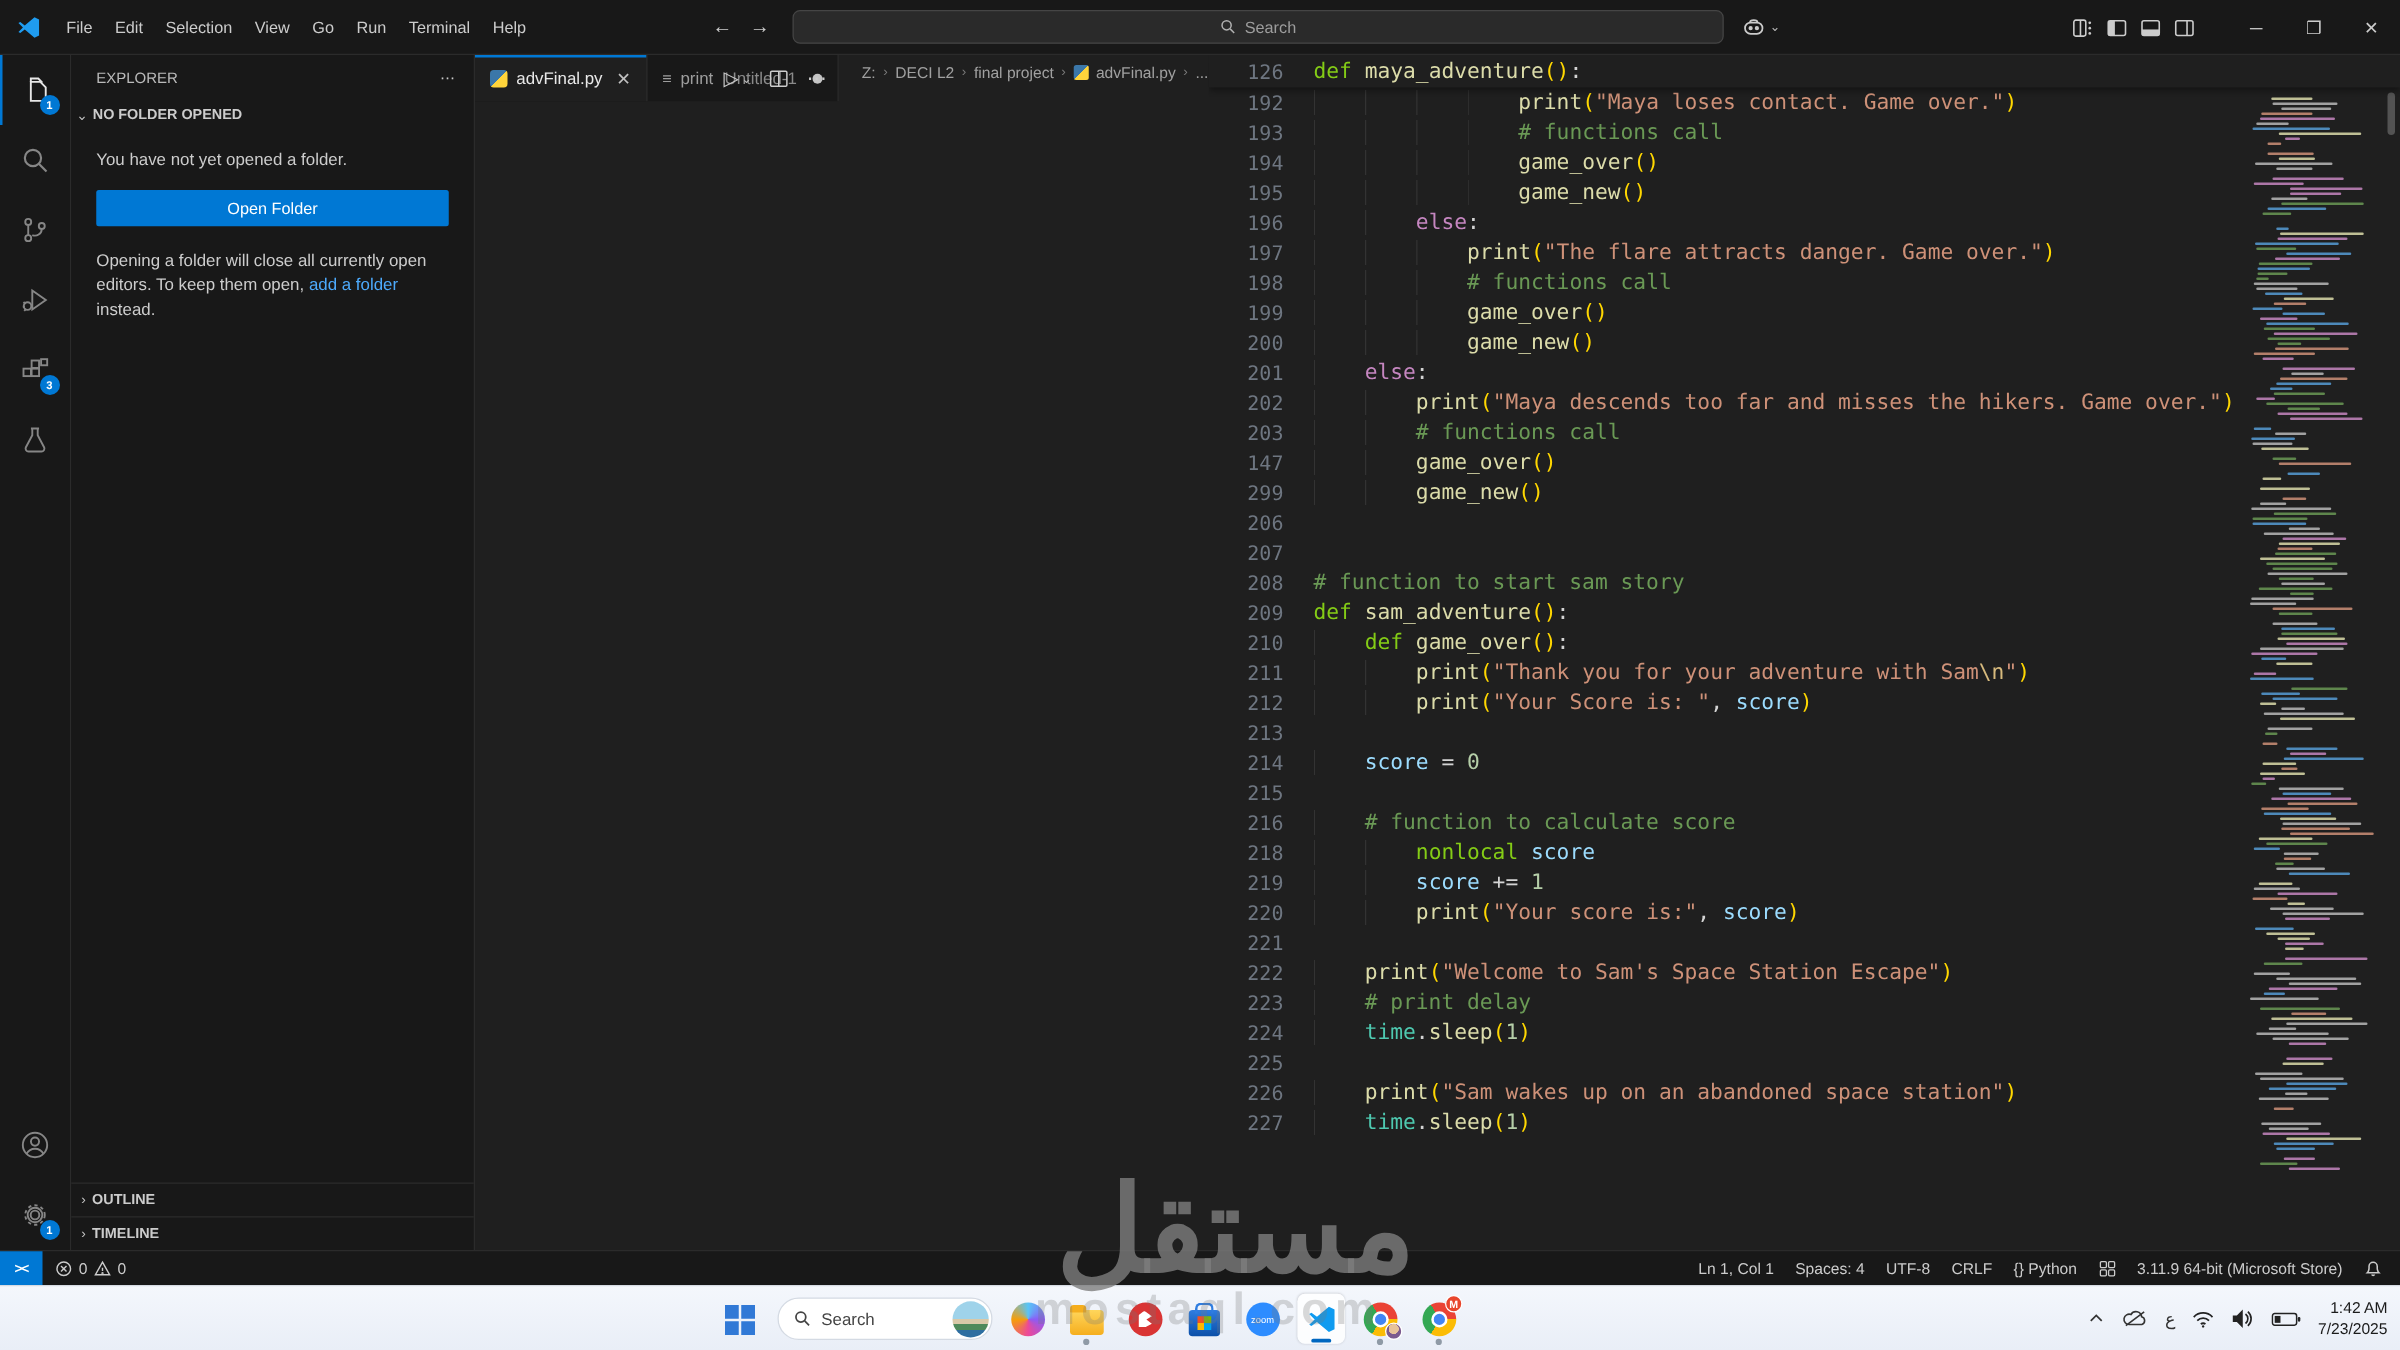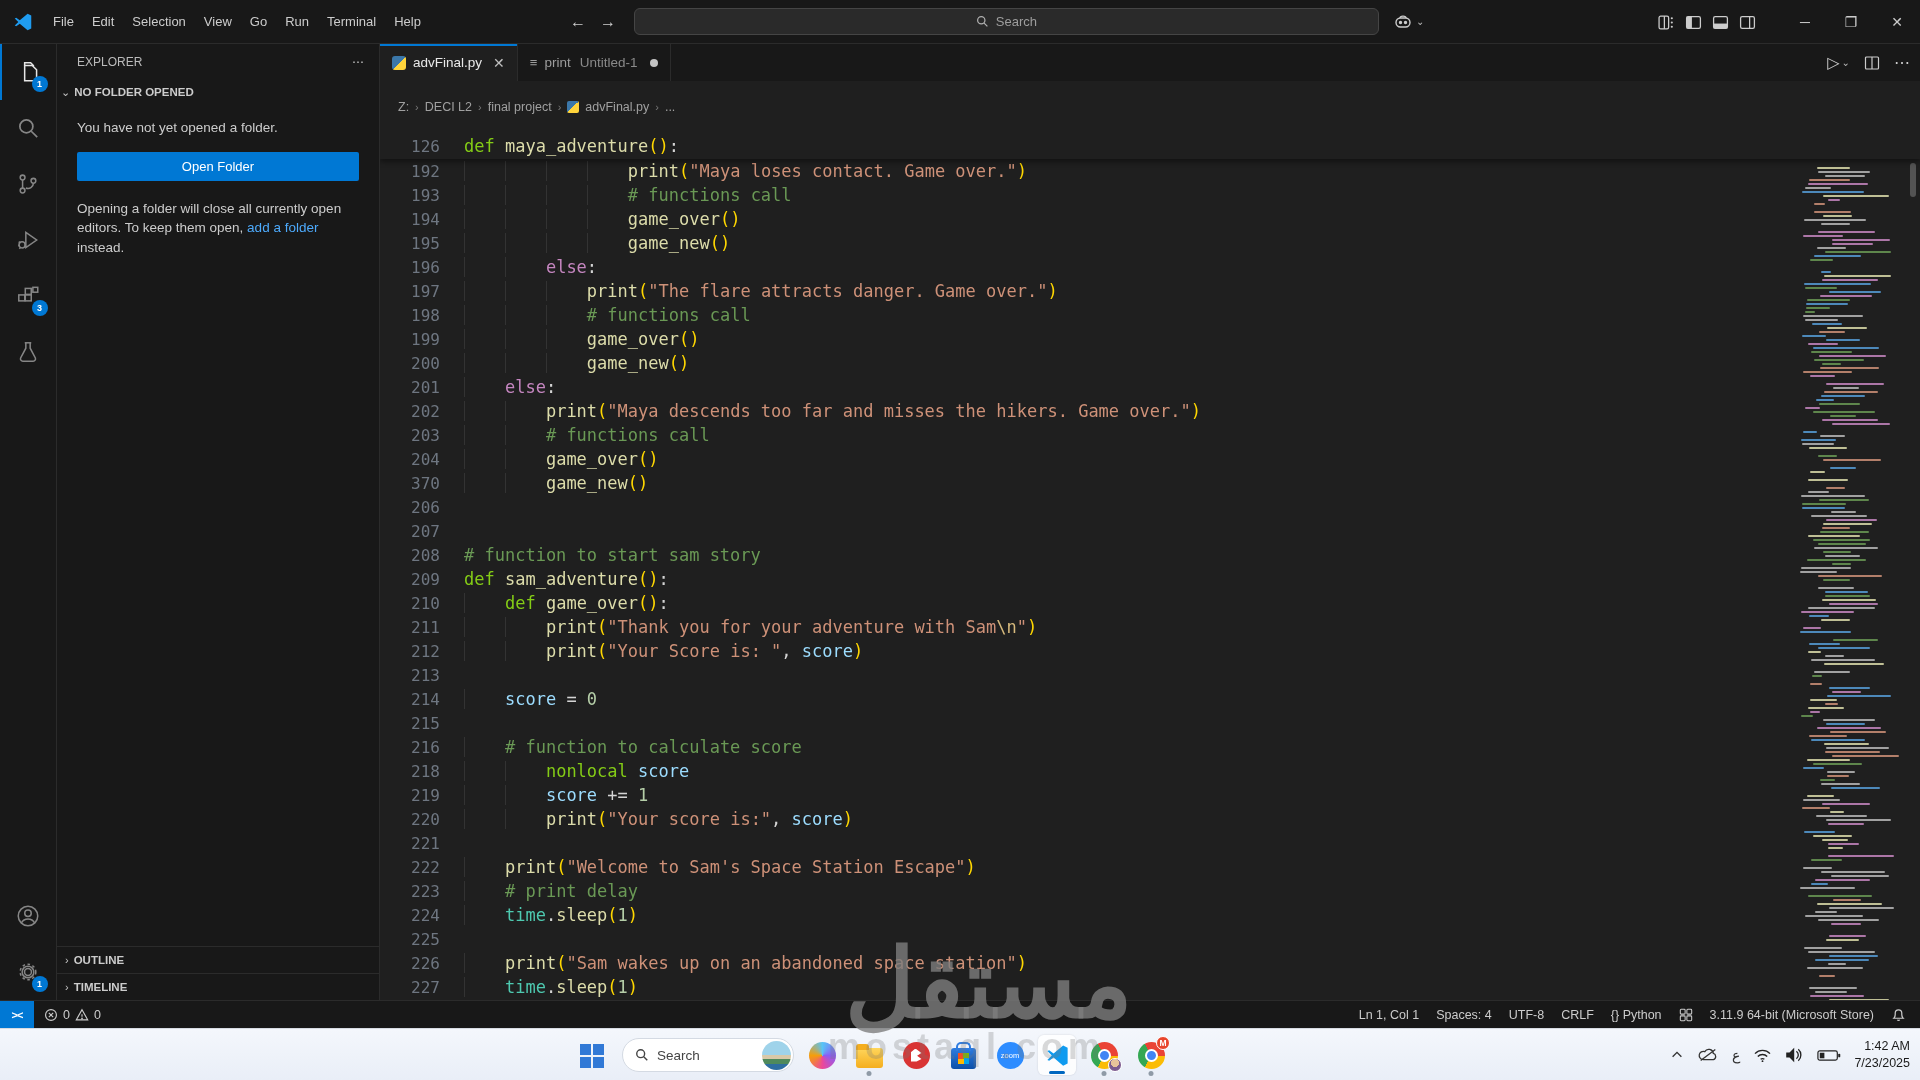--- a/index.html
+++ b/index.html
@@ -51,21 +51,21 @@
   .open-folder-btn { margin:14px 0 6px 0; width:100%; height:29px; background:#0078d4; border:none;
                      color:#ffffff; font-size:13px; border-radius:2px; font-family:inherit; }
   .sb-note { margin-top:12px; }
   .sb-link { color:#4daafc; }
   .sb-bottom { margin-top:auto; }
   .sb-panel-row { height:27px; border-top:1px solid #2b2b2b; display:flex; align-items:center;
                   gap:5px; padding-left:8px; font-size:11.5px; font-weight:bold; color:#cccccc; }
   .sb-chev { color:#c5c5c5; font-size:11px; font-weight:normal; }
 
   
-  .editor { flex:1; display:flex; flex-direction:column; background:#1f1f1f; position:relative;gap:12px; }
+  .editor { flex:1; display:flex; background:#1f1f1f; position:relative; }
   .tabbar { height:37px; background:#181818; display:flex; align-items:stretch; position:relative; }
   .tab { display:flex; align-items:center; gap:7px; padding:0 12px; font-size:13.5px;
          border-right:1px solid #2b2b2b; color:#9d9d9d; position:relative; }
   .tab.active { background:#1f1f1f; color:#e9e9e9; }
   .tab.active::before { content:""; position:absolute; top:0; left:0; right:0; height:2px; background:#0078d4; }
   .tab-dim { color:#8a8a8a; margin-left:2px; }
   .tab-close { font-size:14px; color:#c0c0c0; margin-left:4px; }
   .tab-dot { width:8px; height:8px; border-radius:50%; background:#c4c4c4; margin-left:6px; }
   .pyicon { width:14px; height:14px; border-radius:3px;
             background:linear-gradient(135deg,#3b77a9 50%,#ffd43b 50%); }
@@ -368,22 +368,22 @@
           <div class="code-line"><span class="ln">194</span><span class="lc"><span class="iguide">    </span><span class="iguide">    </span><span class="iguide">    </span><span class="iguide">    </span><span class="tok-fn">game_over</span><span class="tok-b1">()</span></span></div>
           <div class="code-line"><span class="ln">195</span><span class="lc"><span class="iguide">    </span><span class="iguide">    </span><span class="iguide">    </span><span class="iguide">    </span><span class="tok-fn">game_new</span><span class="tok-b1">()</span></span></div>
           <div class="code-line"><span class="ln">196</span><span class="lc"><span class="iguide">    </span><span class="iguide">    </span><span class="tok-ctl">else</span><span class="tok-pln">:</span></span></div>
           <div class="code-line"><span class="ln">197</span><span class="lc"><span class="iguide">    </span><span class="iguide">    </span><span class="iguide">    </span><span class="tok-fn">print</span><span class="tok-b1">(</span><span class="tok-str">"The flare attracts danger. Game over."</span><span class="tok-b1">)</span></span></div>
           <div class="code-line"><span class="ln">198</span><span class="lc"><span class="iguide">    </span><span class="iguide">    </span><span class="iguide">    </span><span class="tok-com"># functions call</span></span></div>
           <div class="code-line"><span class="ln">199</span><span class="lc"><span class="iguide">    </span><span class="iguide">    </span><span class="iguide">    </span><span class="tok-fn">game_over</span><span class="tok-b1">()</span></span></div>
           <div class="code-line"><span class="ln">200</span><span class="lc"><span class="iguide">    </span><span class="iguide">    </span><span class="iguide">    </span><span class="tok-fn">game_new</span><span class="tok-b1">()</span></span></div>
           <div class="code-line"><span class="ln">201</span><span class="lc"><span class="iguide">    </span><span class="tok-ctl">else</span><span class="tok-pln">:</span></span></div>
           <div class="code-line"><span class="ln">202</span><span class="lc"><span class="iguide">    </span><span class="iguide">    </span><span class="tok-fn">print</span><span class="tok-b1">(</span><span class="tok-str">"Maya descends too far and misses the hikers. Game over."</span><span class="tok-b1">)</span></span></div>
           <div class="code-line"><span class="ln">203</span><span class="lc"><span class="iguide">    </span><span class="iguide">    </span><span class="tok-com"># functions call</span></span></div>
-          <div class="code-line"><span class="ln">204</span><span class="lc"><span class="iguide">    </span><span class="iguide">    </span><span class="tok-fn">game_over</span><span class="tok-b1">()</span></span></div>
-          <div class="code-line"><span class="ln">370</span><span class="lc"><span class="iguide">    </span><span class="iguide">    </span><span class="tok-fn">game_new</span><span class="tok-b1">()</span></span></div>
+          <div class="code-line"><span class="ln">147</span><span class="lc"><span class="iguide">    </span><span class="iguide">    </span><span class="tok-fn">game_over</span><span class="tok-b1">()</span></span></div>
+          <div class="code-line"><span class="ln">299</span><span class="lc"><span class="iguide">    </span><span class="iguide">    </span><span class="tok-fn">game_new</span><span class="tok-b1">()</span></span></div>
           <div class="code-line"><span class="ln">206</span><span class="lc"></span></div>
           <div class="code-line"><span class="ln">207</span><span class="lc"></span></div>
           <div class="code-line"><span class="ln">208</span><span class="lc"><span class="tok-com"># function to start sam story</span></span></div>
           <div class="code-line"><span class="ln">209</span><span class="lc"><span class="tok-kw">def</span><span class="tok-pln"> </span><span class="tok-fn">sam_adventure</span><span class="tok-b1">()</span><span class="tok-pln">:</span></span></div>
           <div class="code-line"><span class="ln">210</span><span class="lc"><span class="iguide">    </span><span class="tok-kw">def</span><span class="tok-pln"> </span><span class="tok-fn">game_over</span><span class="tok-b1">()</span><span class="tok-pln">:</span></span></div>
           <div class="code-line"><span class="ln">211</span><span class="lc"><span class="iguide">    </span><span class="iguide">    </span><span class="tok-fn">print</span><span class="tok-b1">(</span><span class="tok-str">"Thank you for your adventure with Sam</span><span class="tok-esc">\n</span><span class="tok-str">"</span><span class="tok-b1">)</span></span></div>
           <div class="code-line"><span class="ln">212</span><span class="lc"><span class="iguide">    </span><span class="iguide">    </span><span class="tok-fn">print</span><span class="tok-b1">(</span><span class="tok-str">"Your Score is: "</span><span class="tok-pln">, </span><span class="tok-var">score</span><span class="tok-b1">)</span></span></div>
           <div class="code-line"><span class="ln">213</span><span class="lc"></span></div>
           <div class="code-line"><span class="ln">214</span><span class="lc"><span class="iguide">    </span><span class="tok-var">score</span><span class="tok-pln"> = </span><span class="tok-num">0</span></span></div>
           <div class="code-line"><span class="ln">215</span><span class="lc"></span></div>

